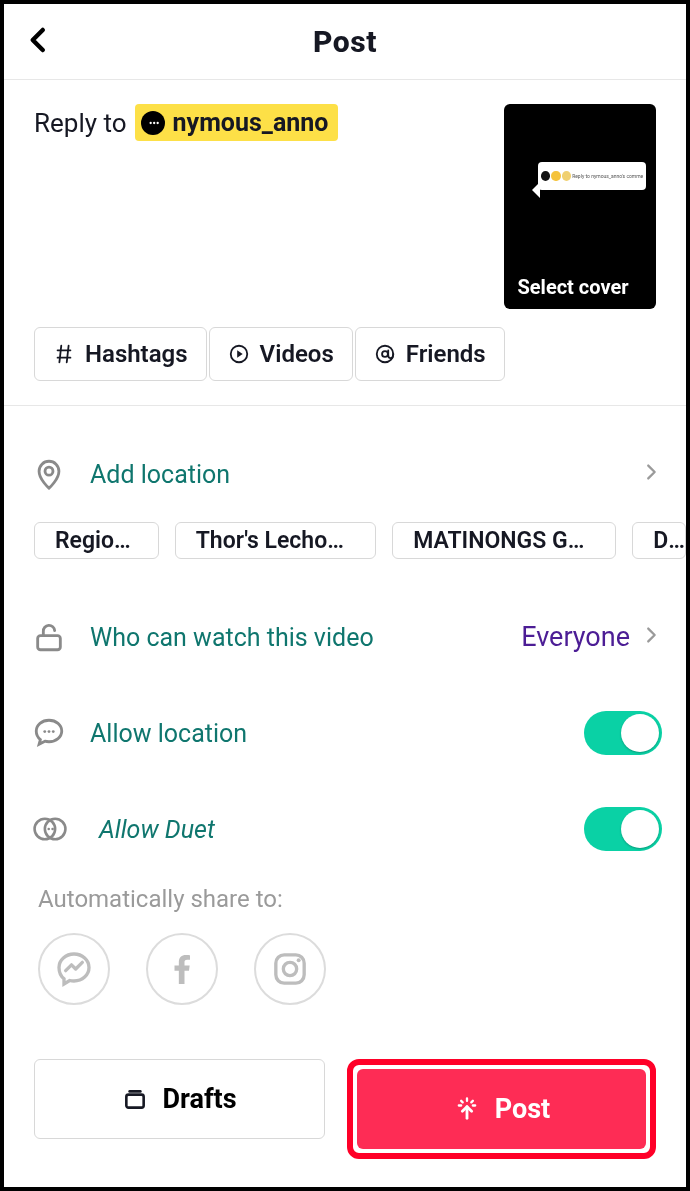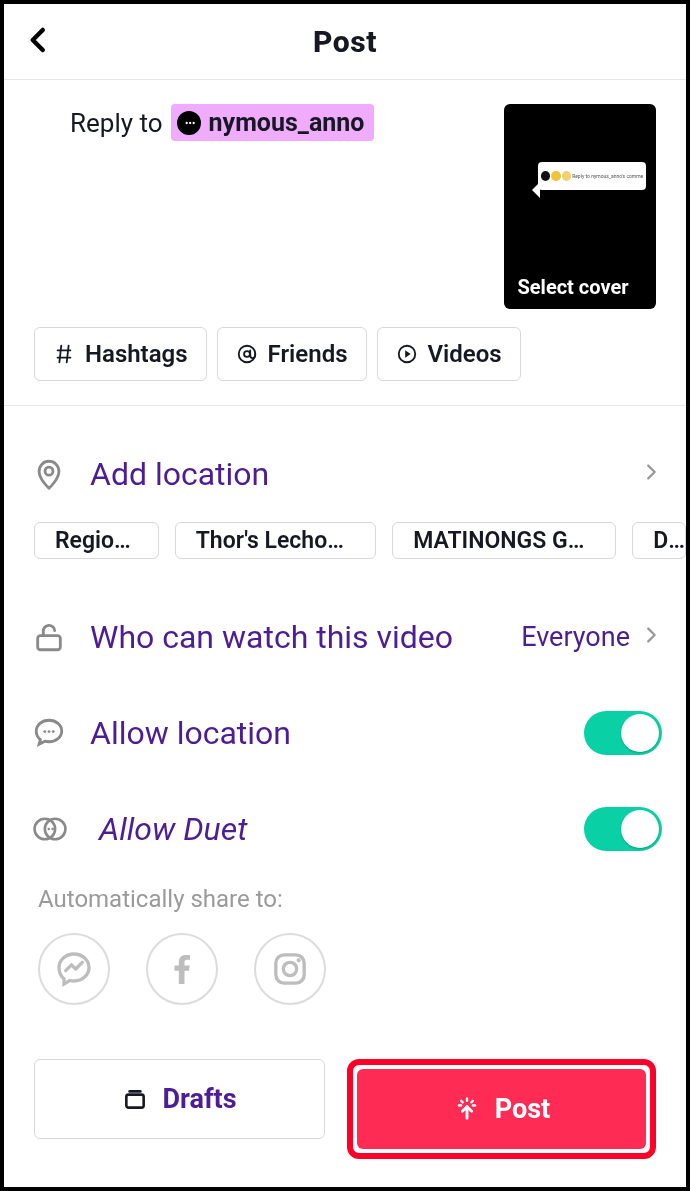--- a/index.html
+++ b/index.html
@@ -7,62 +7,62 @@
   .frame { width:690px; height:1191px; border:4px solid #000; position:relative; overflow:hidden; background:#fff; }
 
   
   .header { height:76px; display:flex; align-items:center; justify-content:center; border-bottom:1px solid #e7e7e7; position:relative; }
   .back { position:absolute; left:20px; top:50%; transform:translateY(-50%); }
   .title { font-size:30px; font-weight:800; letter-spacing:0.5px; }
 
   
   .caption-area { padding:24px 30px 18px 30px; display:flex; }
   .caption-left { flex:1; padding-right:20px; }
-  .reply-line { font-size:26px; color:#161823; display:flex; align-items:center; flex-wrap:wrap;margin-left:36px; }
-  .mention-chip { background:#f0abfc; display:inline-flex; align-items:center; padding:4px 10px 4px 6px; border-radius:4px; margin-left:8px; }
+  .reply-line { font-size:26px; color:#161823; display:flex; align-items:center; flex-wrap:wrap; }
+  .mention-chip { background:#fde047; display:inline-flex; align-items:center; padding:4px 10px 4px 6px; border-radius:4px; margin-left:8px; }
   .mention-chip .bubble { width:24px; height:24px; border-radius:50%; background:#000; display:flex; align-items:center; justify-content:center; color:#fff; font-size:14px; margin-right:8px; }
   .mention-chip .name { font-weight:700; font-size:25px; }
 
   .cover { width:152px; height:205px; background:#000; border-radius:6px; position:relative; flex:0 0 152px; }
   .cover-overlay { position:absolute; left:34px; top:58px; width:108px; height:28px; background:#fff; border-radius:4px; display:flex; align-items:center; padding:0 3px; }
   .cover-overlay .tiny-dot { width:10px; height:10px; border-radius:50%; background:#111; margin-right:1px; }
   .cover-overlay .tiny-dot2 { width:10px; height:10px; border-radius:50%; background:#f5c33b; margin-right:1px; }
   .cover-overlay .tiny-txt { font-size:5px; color:#555; white-space:nowrap; overflow:hidden; }
   .cover-tail { position:absolute; left:28px; top:78px; width:0; height:0; border-top:8px solid transparent; border-bottom:8px solid transparent; border-right:8px solid #fff; }
   .cover-label { position:absolute; bottom:10px; left:0; right:14px; text-align:center; color:#fff; font-size:20px; font-weight:700; }
 
-  .chip-row { display:flex; gap:10px; padding:0 30px 24px 30px; }
+  .chip-row { display:flex; gap:2px; padding:0 30px 24px 30px; }
   .chip { border:1px solid #d8d8d8; border-radius:6px; padding:12px 18px; display:flex; align-items:center; gap:10px; font-size:24px; font-weight:600; color:#161823; }
   .chip svg { display:block; }
 
   .divider { height:1px; background:#e7e7e7; }
 
   
   .row-pad { padding-left:28px; padding-right:24px; }
   .set-row { display:flex; align-items:center; min-height:96px; }
   .set-row .icon { width:50px; display:flex; justify-content:flex-start; }
-  .set-row .label { flex:1; font-size:32px; color:#4c1d95; }
+  .set-row .label { flex:1; font-size:25px; color:#0f766e; }
   .set-row .value { font-size:27px; color:#4c1d95; margin-right:10px; }
   .chev-right { }
 
   .loc-chips { display:flex; gap:16px; padding:0 0 30px 30px; overflow:hidden; white-space:nowrap; }
   .loc-chip { border:1px solid #d8d8d8; border-radius:6px; padding:4px 20px; font-size:23px; font-weight:600; color:#161823; max-width:260px; overflow:hidden; text-overflow:ellipsis; display:inline-block; }
 
   .toggle { width:78px; height:44px; border-radius:44px; position:relative; }
   .toggle.on { background:#0ad1a5; }
   .toggle .knob { position:absolute; top:3px; width:38px; height:38px; border-radius:50%; background:#fff; box-shadow:0 1px 2px rgba(0,0,0,0.25); }
   .toggle.on .knob { right:3px; }
 
   .share-label { font-size:24px; color:#9a9a9a; padding:8px 0 20px 34px; }
   .share-icons { display:flex; gap:36px; padding-left:34px; }
   .share-circ { width:72px; height:72px; border:2px solid #dcdcdc; border-radius:50%; display:flex; align-items:center; justify-content:center; }
 
   .footer { position:absolute; left:4px; right:4px; bottom:4px; padding:18px 26px 24px 26px; display:flex; gap:22px; }
   .btn { flex:1; height:80px; border-radius:6px; display:flex; align-items:center; justify-content:center; gap:14px; font-size:27px; font-weight:700; }
-  .btn-drafts { border:1px solid #d8d8d8; color:#4c1d95; background:#fff; }
+  .btn-drafts { border:1px solid #d8d8d8; color:#000000; background:#fff; }
   .btn-post-wrap { flex:1; border:6px solid #ff0028; border-radius:12px; padding:4px; }
   .btn-post { height:80px; width:100%; border-radius:6px; background:#fe2c55; color:#fff; display:flex; align-items:center; justify-content:center; gap:14px; font-size:27px; font-weight:700; }
 
   .spacer20{height:20px;}
 </style>
 </head>
 <body>
 
 <div class="frame">
 
@@ -106,31 +106,31 @@
   <div class="chip-row">
     <div class="chip">
       <svg width="22" height="22" viewBox="0 0 24 24">
           <path d="M5 8h14M5 16h14M9 3l-2 18M17 3l-2 18" stroke="#161823" stroke-width="2" fill="none" stroke-linecap="round"></path>
         </svg>
       <span>Hashtags</span>
     </div>
     <div class="chip">
       <svg width="22" height="22" viewBox="0 0 24 24">
           <circle cx="12" cy="12" r="9" stroke="#161823" stroke-width="2" fill="none"></circle>
+          <path d="M10 8l6 4-6 4z" fill="#161823"></path>
+        </svg>
+      <span>Videos</span>
+    </div>
+    <div class="chip">
+      <svg width="22" height="22" viewBox="0 0 24 24">
+          <circle cx="12" cy="12" r="9" stroke="#161823" stroke-width="2" fill="none"></circle>
           <circle cx="12" cy="12" r="3.2" stroke="#161823" stroke-width="2" fill="none"></circle>
           <path d="M21 12c0 3-1.2 4.5-3 4.5s-2.5-1.5-2.5-3.5V8" stroke="#161823" stroke-width="2" fill="none" stroke-linecap="round"></path>
         </svg>
       <span>Friends</span>
-    </div>
-    <div class="chip">
-      <svg width="22" height="22" viewBox="0 0 24 24">
-          <circle cx="12" cy="12" r="9" stroke="#161823" stroke-width="2" fill="none"></circle>
-          <path d="M10 8l6 4-6 4z" fill="#161823"></path>
-        </svg>
-      <span>Videos</span>
     </div>
   </div>
 
   <div class="divider"></div>
 
   <div class="spacer20"></div>
 
   <div class="set-row row-pad">
     <div class="icon">
       <svg width="34" height="34" viewBox="0 0 24 24" fill="none">

